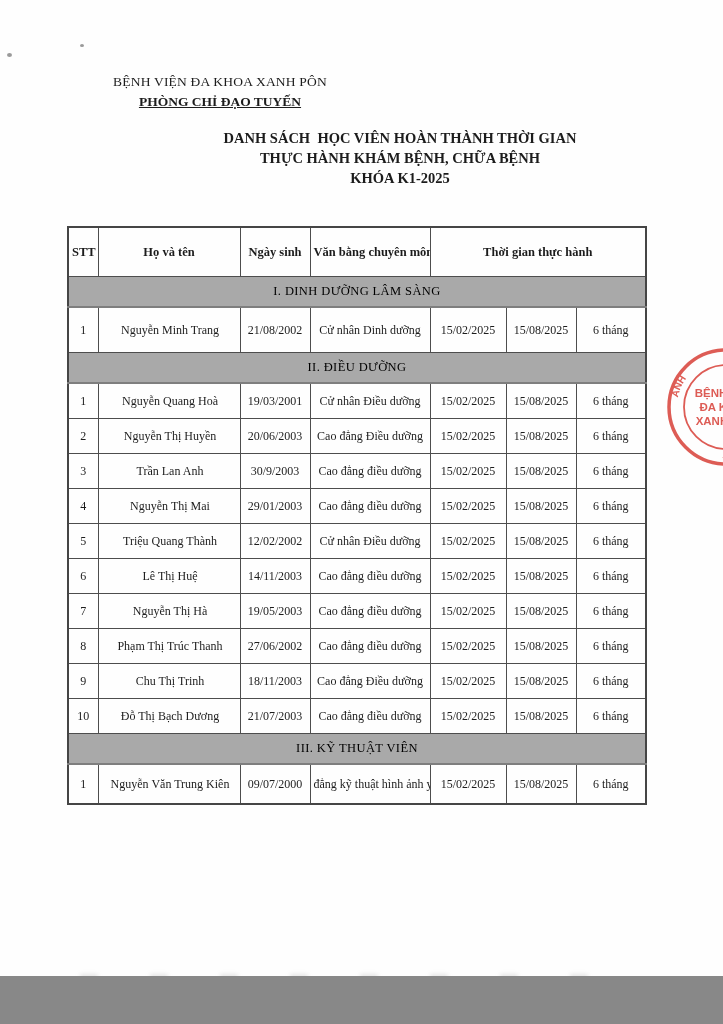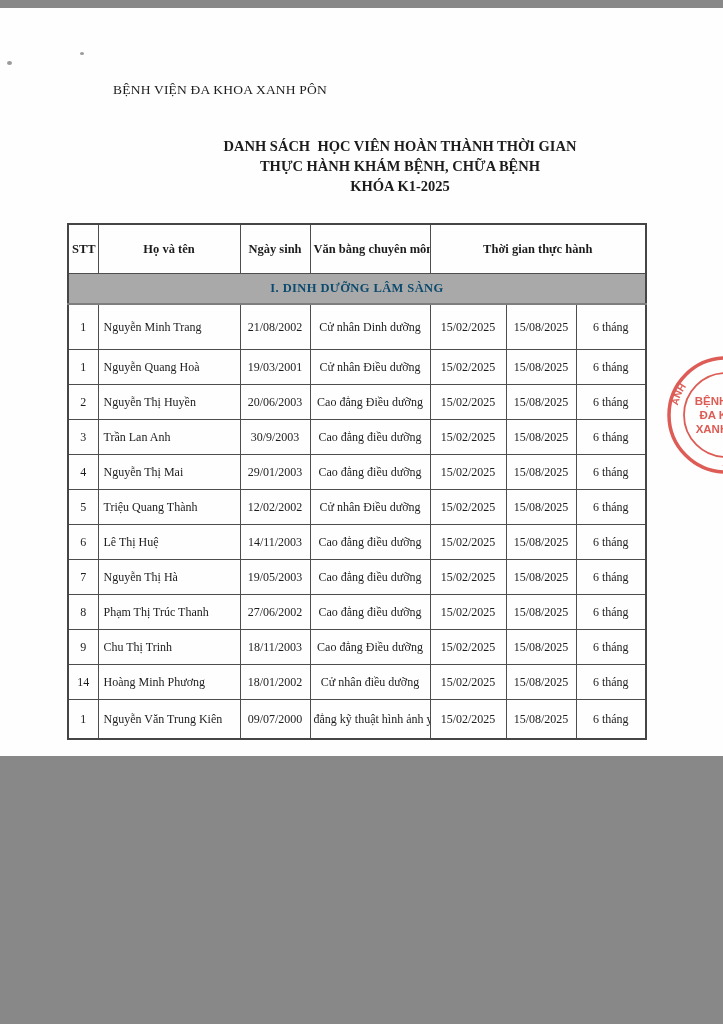--- a/index.html
+++ b/index.html
@@ -1,64 +1,64 @@
 <!DOCTYPE html>
 <html><head>
 <meta charset="utf-8">
 <style>
   html,body{margin:0;padding:0;}
   body{background:#888;}
   .page{
     position:relative;
-    width:723px;height:748px;
-    margin:8px auto;
+    width:723px;height:976px;
+    margin:0 auto;
     background:#fefefe;
     overflow:hidden;
     font-family:"Liberation Serif","DejaVu Serif",serif;
     color:#1c1c1c;
   }
   
   .org-block{
     position:absolute;left:92px;top:74px;width:256px;
     text-align:center;
   }
   .org-line1{font-size:13.5px;letter-spacing:.2px;white-space:nowrap;}
   .org-line2{font-size:13.5px;font-weight:bold;text-decoration:underline;margin-top:4px;white-space:nowrap;}
   .title-block{
     position:absolute;left:75px;top:128px;width:650px;
     text-align:center;font-weight:bold;font-size:14.5px;line-height:20px;
     white-space:pre-wrap;
   }
   
   table.main{
-    position:absolute;left:67px;top:215px;
+    position:absolute;left:67px;top:226px;
     width:578px;
     border-collapse:collapse;
     table-layout:fixed;
     font-size:12px;
   }
   table.main th, table.main td{
     border:1px solid #4d4d4d;
     padding:0 3px;
     vertical-align:middle;
     overflow:hidden;
     white-space:nowrap;
   }
   table.main{border:2px solid #454545;}
   thead th{height:48px;font-size:12.5px;font-weight:bold;text-align:center;}
   tr.section-row td{
     height:29px;
     background:#a9a9a9;
     border-bottom:2px solid #7e7e7e;
-    font-weight:bold;font-size:12.5px;text-align:center;
-    color:#0c4a6e;letter-spacing:.4px;
+    font-weight:normal;font-size:12.5px;text-align:center;
+    color:#000000;letter-spacing:.4px;
   }
   tr.data-row td{height:34px;text-align:center;}
-  tr.data-row td.c1{text-align:left;padding-left:5px;}
-  tr.data-row.center-name td.c1{}
+  tr.data-row td.c1{text-align:center;padding-left:5px;}
+  tr.data-row.center-name td.c1{text-align:center;}
   tr.s0 td{height:44px;}
   tr.s2 td{height:38px;}
   
   .stamp{
     position:absolute;left:660px;top:341px;
     width:132px;height:132px;
     opacity:.88;
   }
   
   .speck{position:absolute;background:#9a9a9a;border-radius:50%;}
@@ -72,20 +72,21 @@
 </head>
 <body>
 
 <div class="page">
 
   <div class="speck" style="left:80px;top:44px;width:4px;height:3px;"></div>
   <div class="speck" style="left:7px;top:53px;width:5px;height:4px;"></div>
 
   <div class="org-block">
     <div class="org-line1">BỆNH VIỆN ĐA KHOA XANH PÔN</div>
+    <div class="org-line2">PHÒNG CHỈ ĐẠO TUYẾN</div>
   </div>
 
   <div class="title-block">DANH SÁCH  HỌC VIÊN HOÀN THÀNH THỜI GIAN
 THỰC HÀNH KHÁM BỆNH, CHỮA BỆNH
 KHÓA K1-2025</div>
 
   <table class="main">
     <colgroup>
       <col style="width:30px">
         <col style="width:142px">
@@ -110,20 +111,23 @@
         </tr>
         <tr class="data-row s0 center-name">
           <td class="c0">1</td>
           <td class="c1">Nguyễn Minh Trang</td>
           <td class="c2">21/08/2002</td>
           <td class="c3">Cử nhân Dinh dưỡng</td>
           <td class="c4">15/02/2025</td>
           <td class="c5">15/08/2025</td>
           <td class="c6">6 tháng</td>
         </tr>
+        <tr class="section-row">
+          <td colspan="7">II. ĐIỀU DƯỠNG</td>
+        </tr>
         <tr class="data-row s1">
           <td class="c0">1</td>
           <td class="c1">Nguyễn Quang Hoà</td>
           <td class="c2">19/03/2001</td>
           <td class="c3">Cử nhân Điều dưỡng</td>
           <td class="c4">15/02/2025</td>
           <td class="c5">15/08/2025</td>
           <td class="c6">6 tháng</td>
         </tr>
         <tr class="data-row s1">
@@ -192,27 +196,30 @@
         <tr class="data-row s1">
           <td class="c0">9</td>
           <td class="c1">Chu Thị Trinh</td>
           <td class="c2">18/11/2003</td>
           <td class="c3">Cao đẳng Điều dưỡng</td>
           <td class="c4">15/02/2025</td>
           <td class="c5">15/08/2025</td>
           <td class="c6">6 tháng</td>
         </tr>
         <tr class="data-row s1">
-          <td class="c0">14</td>
-          <td class="c1">Hoàng Minh Phương</td>
-          <td class="c2">18/01/2002</td>
-          <td class="c3">Cử nhân điều dưỡng</td>
-          <td class="c4">15/02/2025</td>
-          <td class="c5">15/08/2025</td>
-          <td class="c6">6 tháng</td>
+          <td class="c0">10</td>
+          <td class="c1">Đỗ Thị Bạch Dương</td>
+          <td class="c2">21/07/2003</td>
+          <td class="c3">Cao đẳng điều dưỡng</td>
+          <td class="c4">15/02/2025</td>
+          <td class="c5">15/08/2025</td>
+          <td class="c6">6 tháng</td>
+        </tr>
+        <tr class="section-row">
+          <td colspan="7">III. KỸ THUẬT VIÊN</td>
         </tr>
         <tr class="data-row s2">
           <td class="c0">1</td>
           <td class="c1">Nguyễn Văn Trung Kiên</td>
           <td class="c2">09/07/2000</td>
           <td class="c3">đẳng kỹ thuật hình ảnh y</td>
           <td class="c4">15/02/2025</td>
           <td class="c5">15/08/2025</td>
           <td class="c6">6 tháng</td>
         </tr>

